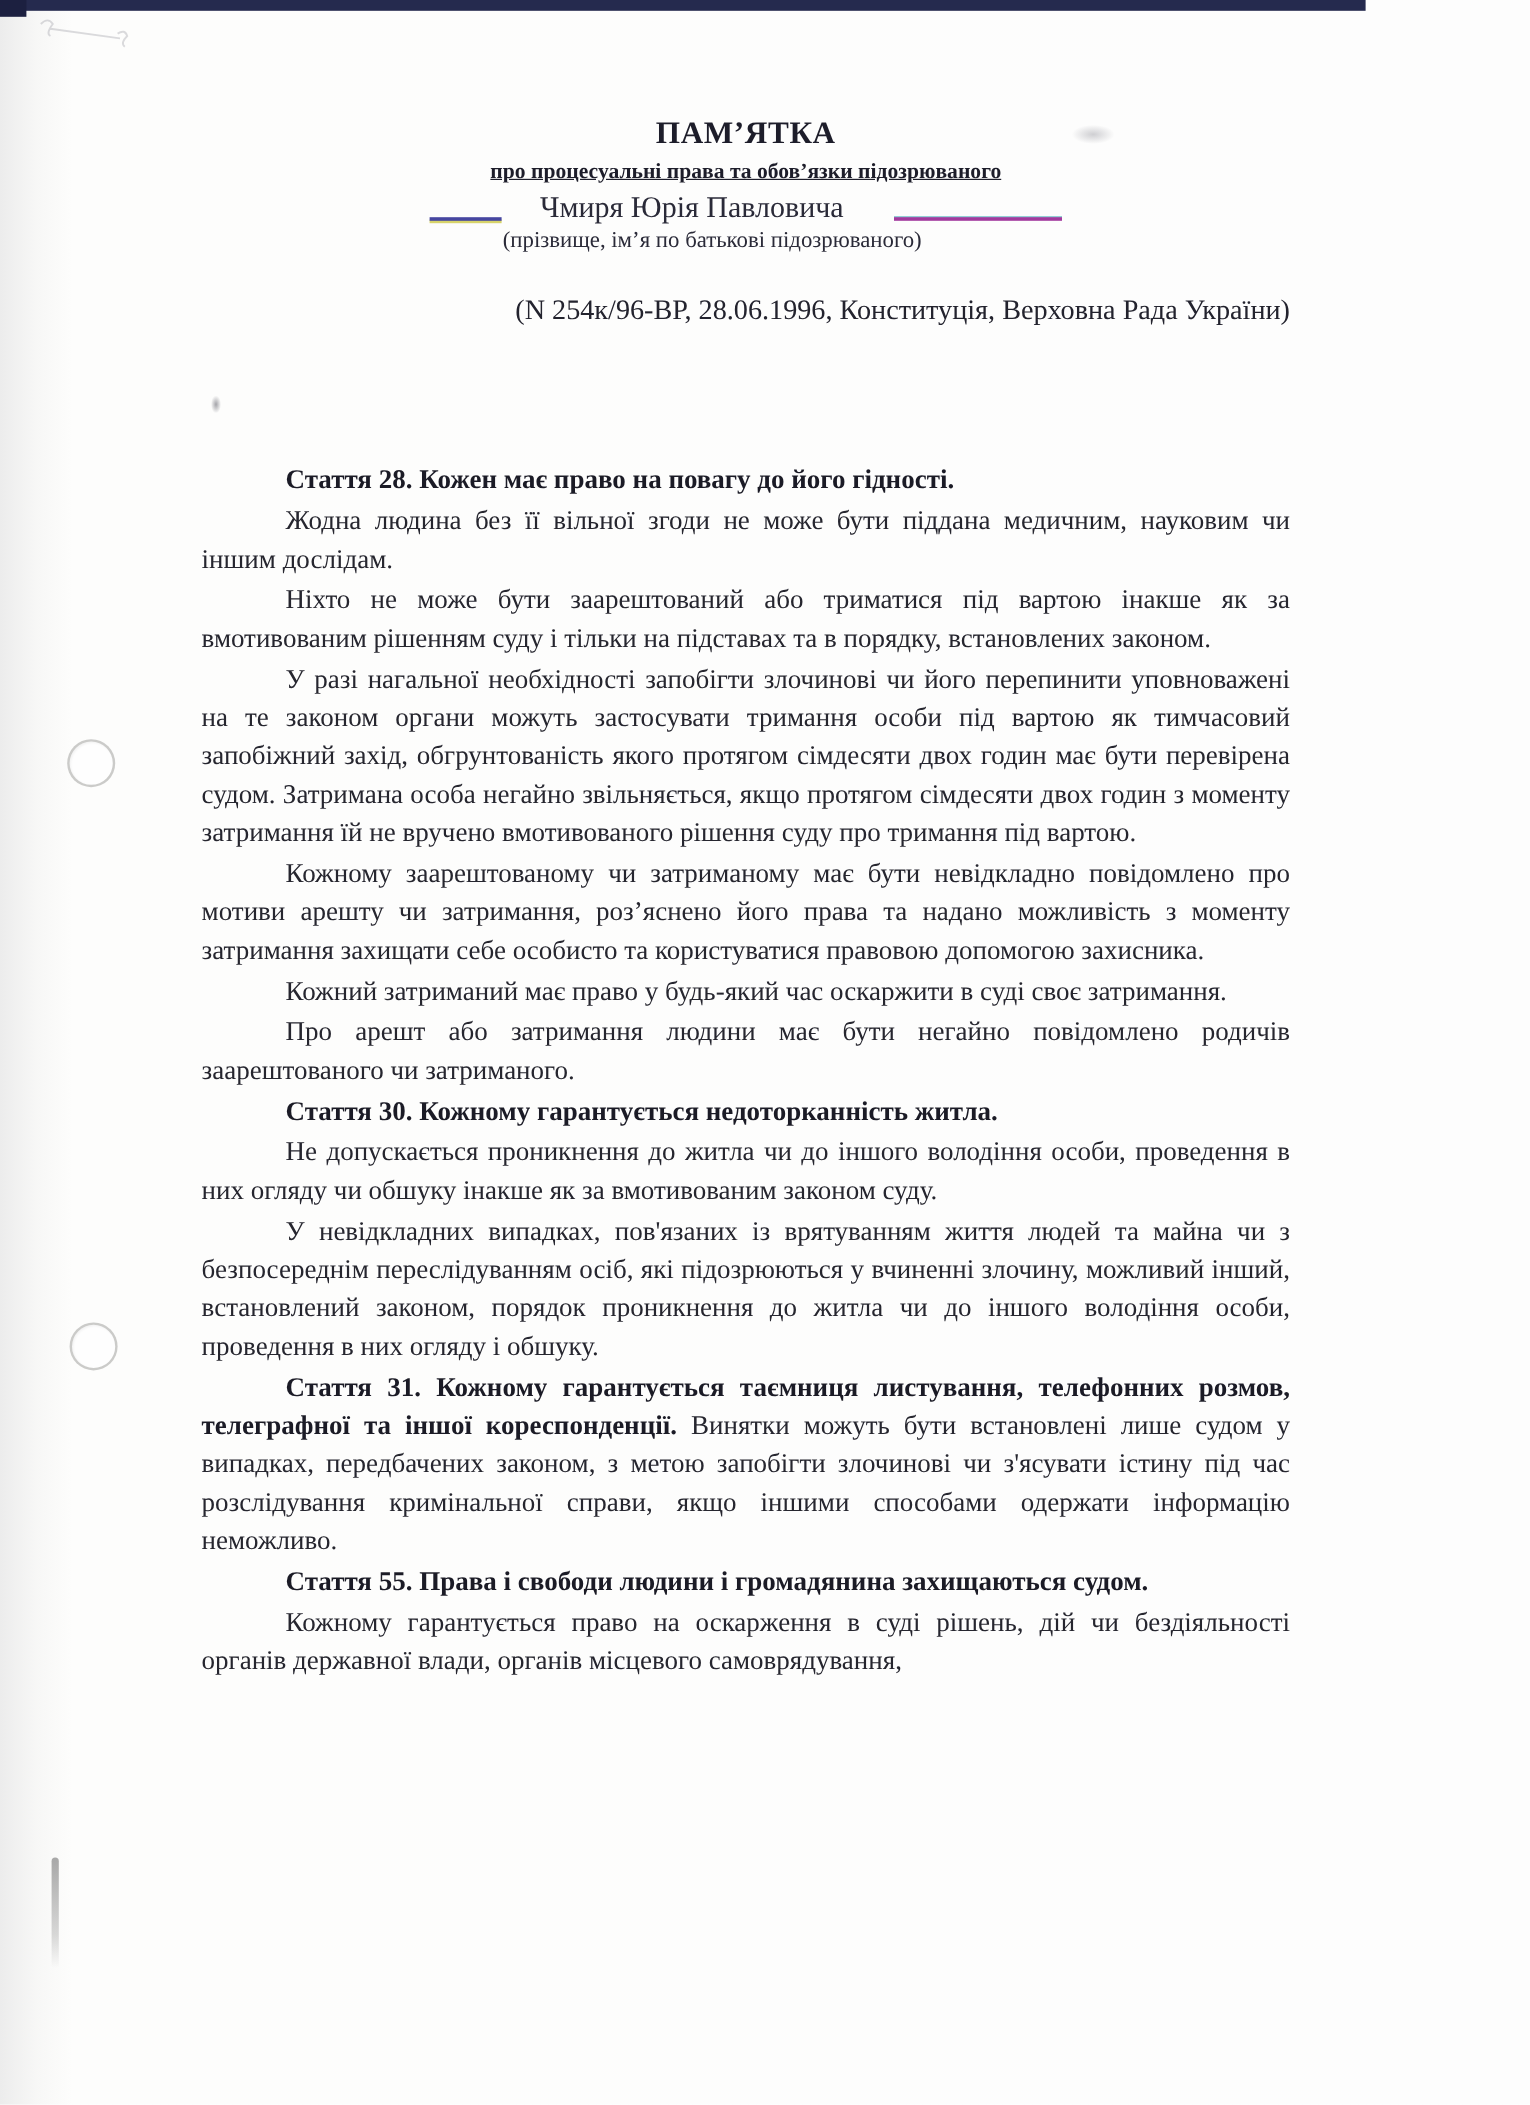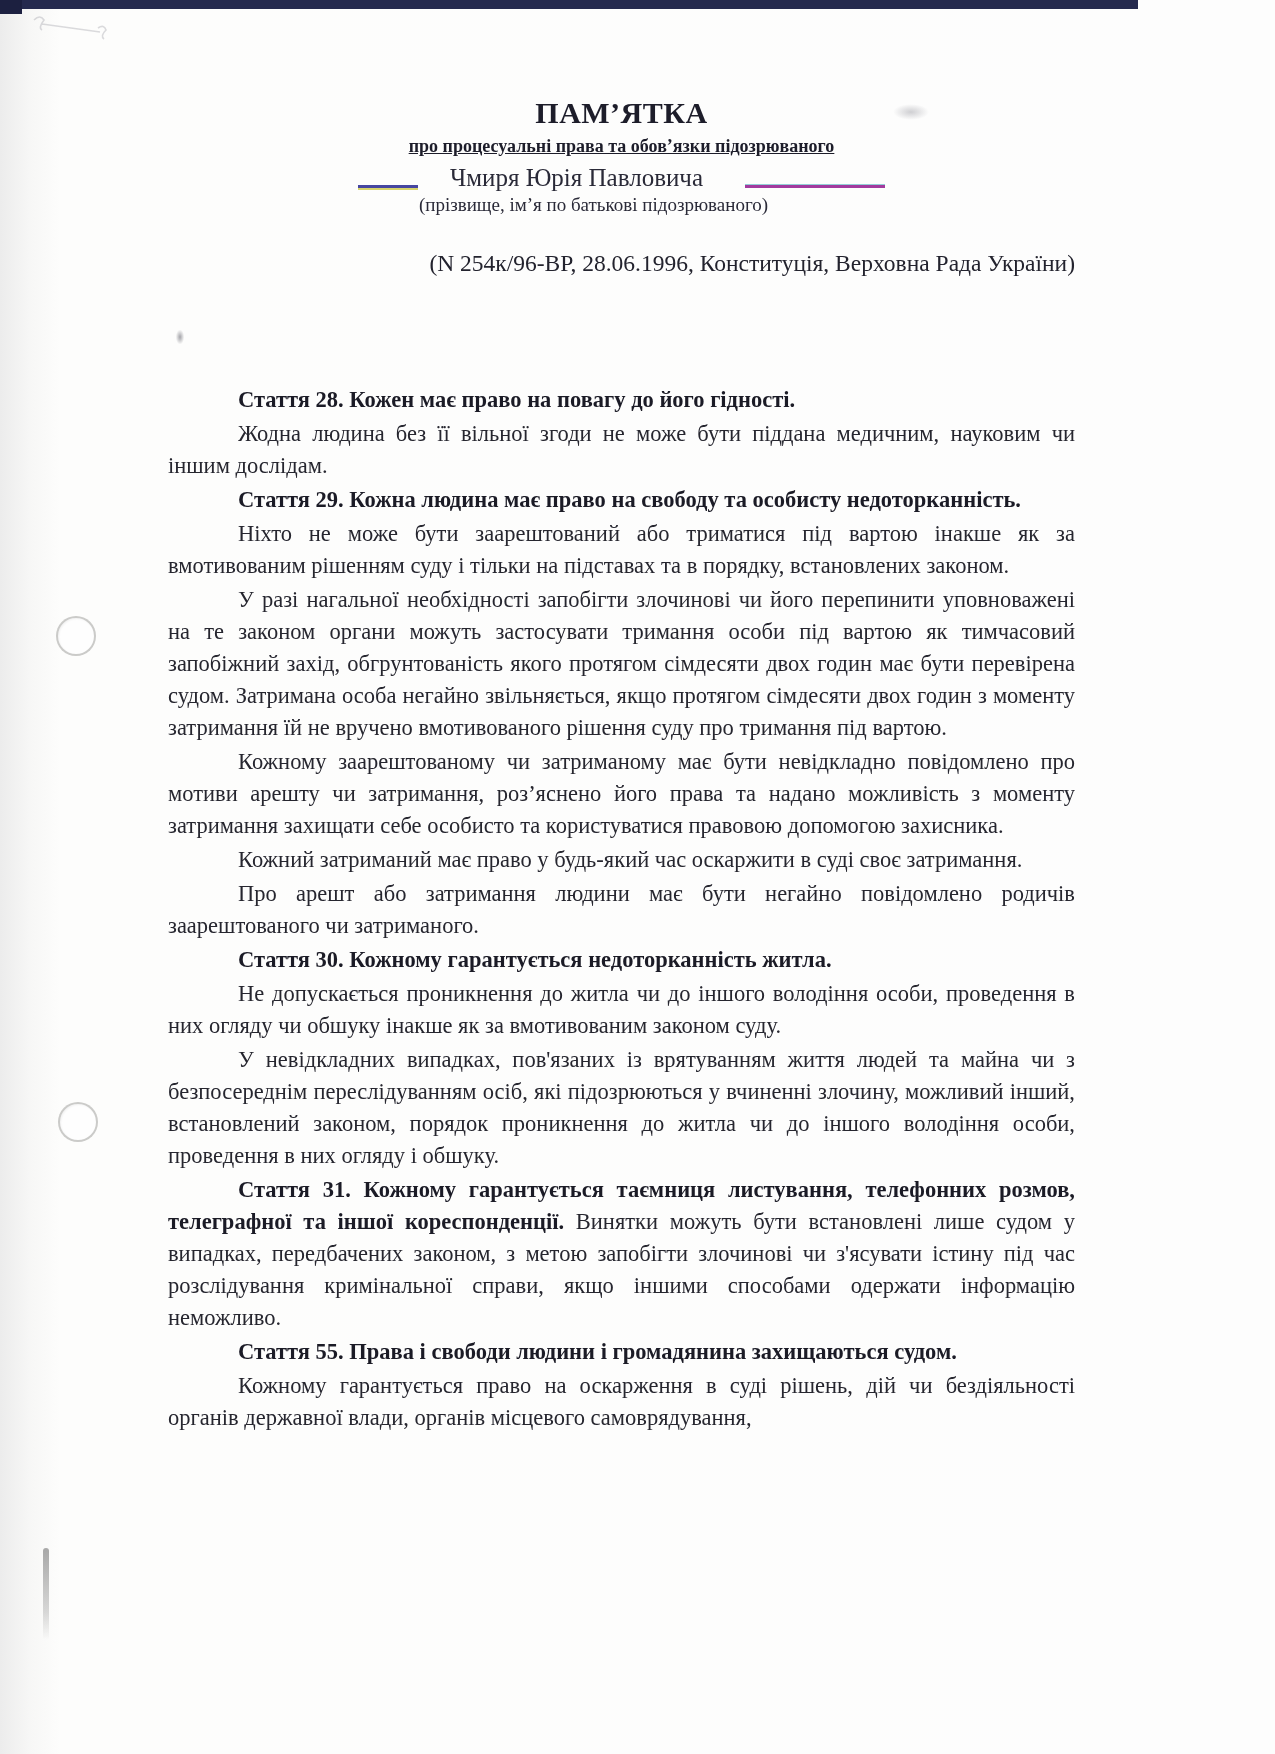--- a/index.html
+++ b/index.html
@@ -51,21 +51,21 @@
     position:absolute;top:1548px;left:43px;width:6px;height:92px;
     background:linear-gradient(180deg, rgba(140,140,140,.75), rgba(150,150,150,.35) 70%, rgba(150,150,150,0));
     border-radius:3px;
   }
 
   .header{
     position:absolute;top:96px;left:168px;width:907px;
     text-align:center;
   }
   .doc-title{
-    font-size:30px;font-weight:700;letter-spacing:.5px;color:#1d1d2a;
+    font-size:26px;font-weight:700;letter-spacing:.5px;color:#1d1d2a;
     margin:0 0 6px 0;
   }
   .doc-subtitle{
     font-size:18px;font-weight:700;color:#1d1d2a;margin:0 0 4px 0;text-decoration:underline;
   }
   .name-row{
     display:flex;align-items:flex-end;justify-content:center;
     height:32px;margin:0 0 1px 0;text-align:center;
   }
   .suspect-name{
@@ -131,21 +131,20 @@
     </div>
     <div class="name-caption">(прізвище, ім’я по батькові  підозрюваного)</div>
     <div class="law-block">
       <div class="law-reference">(N 254к/96-ВР, 28.06.1996, Конституція, Верховна Рада України)</div>
     </div>
   </div>
 
   <div class="body-text" id="articles-container">
       <p class="article-heading">Стаття 28. Кожен має право на повагу до його гідності.</p>
       <p>Жодна людина без її вільної згоди не може бути піддана медичним, науковим чи іншим дослідам.</p>
-      <p class="article-heading">Стаття 29. Кожна людина має право на свободу та особисту недоторканність.</p>
       <p>Ніхто не може бути заарештований або триматися під вартою інакше як за вмотивованим рішенням суду і тільки на підставах та в порядку, встановлених законом.</p>
       <p>У разі нагальної необхідності запобігти злочинові чи його перепинити уповноважені на те законом органи можуть застосувати тримання особи під вартою як тимчасовий запобіжний захід, обгрунтованість якого протягом сімдесяти двох годин має бути перевірена судом. Затримана особа негайно звільняється, якщо протягом сімдесяти двох годин з моменту затримання їй не вручено вмотивованого рішення суду про тримання під вартою.</p>
       <p>Кожному заарештованому чи затриманому має бути невідкладно повідомлено про мотиви арешту чи затримання, роз’яснено його права та надано можливість з моменту затримання захищати себе особисто та користуватися правовою допомогою захисника.</p>
       <p>Кожний затриманий має право у будь-який час оскаржити в суді своє затримання.</p>
       <p>Про арешт або затримання людини має бути негайно повідомлено родичів заарештованого чи затриманого.</p>
       <p class="article-heading">Стаття 30. Кожному гарантується недоторканність житла.</p>
       <p>Не допускається проникнення до житла чи до іншого володіння особи, проведення в них огляду чи обшуку інакше як за вмотивованим законом суду.</p>
       <p>У невідкладних випадках, пов'язаних із врятуванням життя людей та майна чи з безпосереднім переслідуванням осіб, які підозрюються у вчиненні злочину, можливий інший, встановлений законом, порядок проникнення до житла чи до іншого володіння особи, проведення в них огляду і обшуку.</p>
       <p><span class="run-in-heading">Стаття 31. Кожному гарантується таємниця листування, телефонних розмов, телеграфної та іншої кореспонденції. </span>Винятки можуть бути встановлені лише судом у випадках, передбачених законом, з метою запобігти злочинові чи з'ясувати істину під час розслідування кримінальної справи, якщо іншими способами одержати інформацію неможливо.</p>
       <p class="article-heading">Стаття 55. Права і свободи людини і громадянина захищаються судом.</p>

